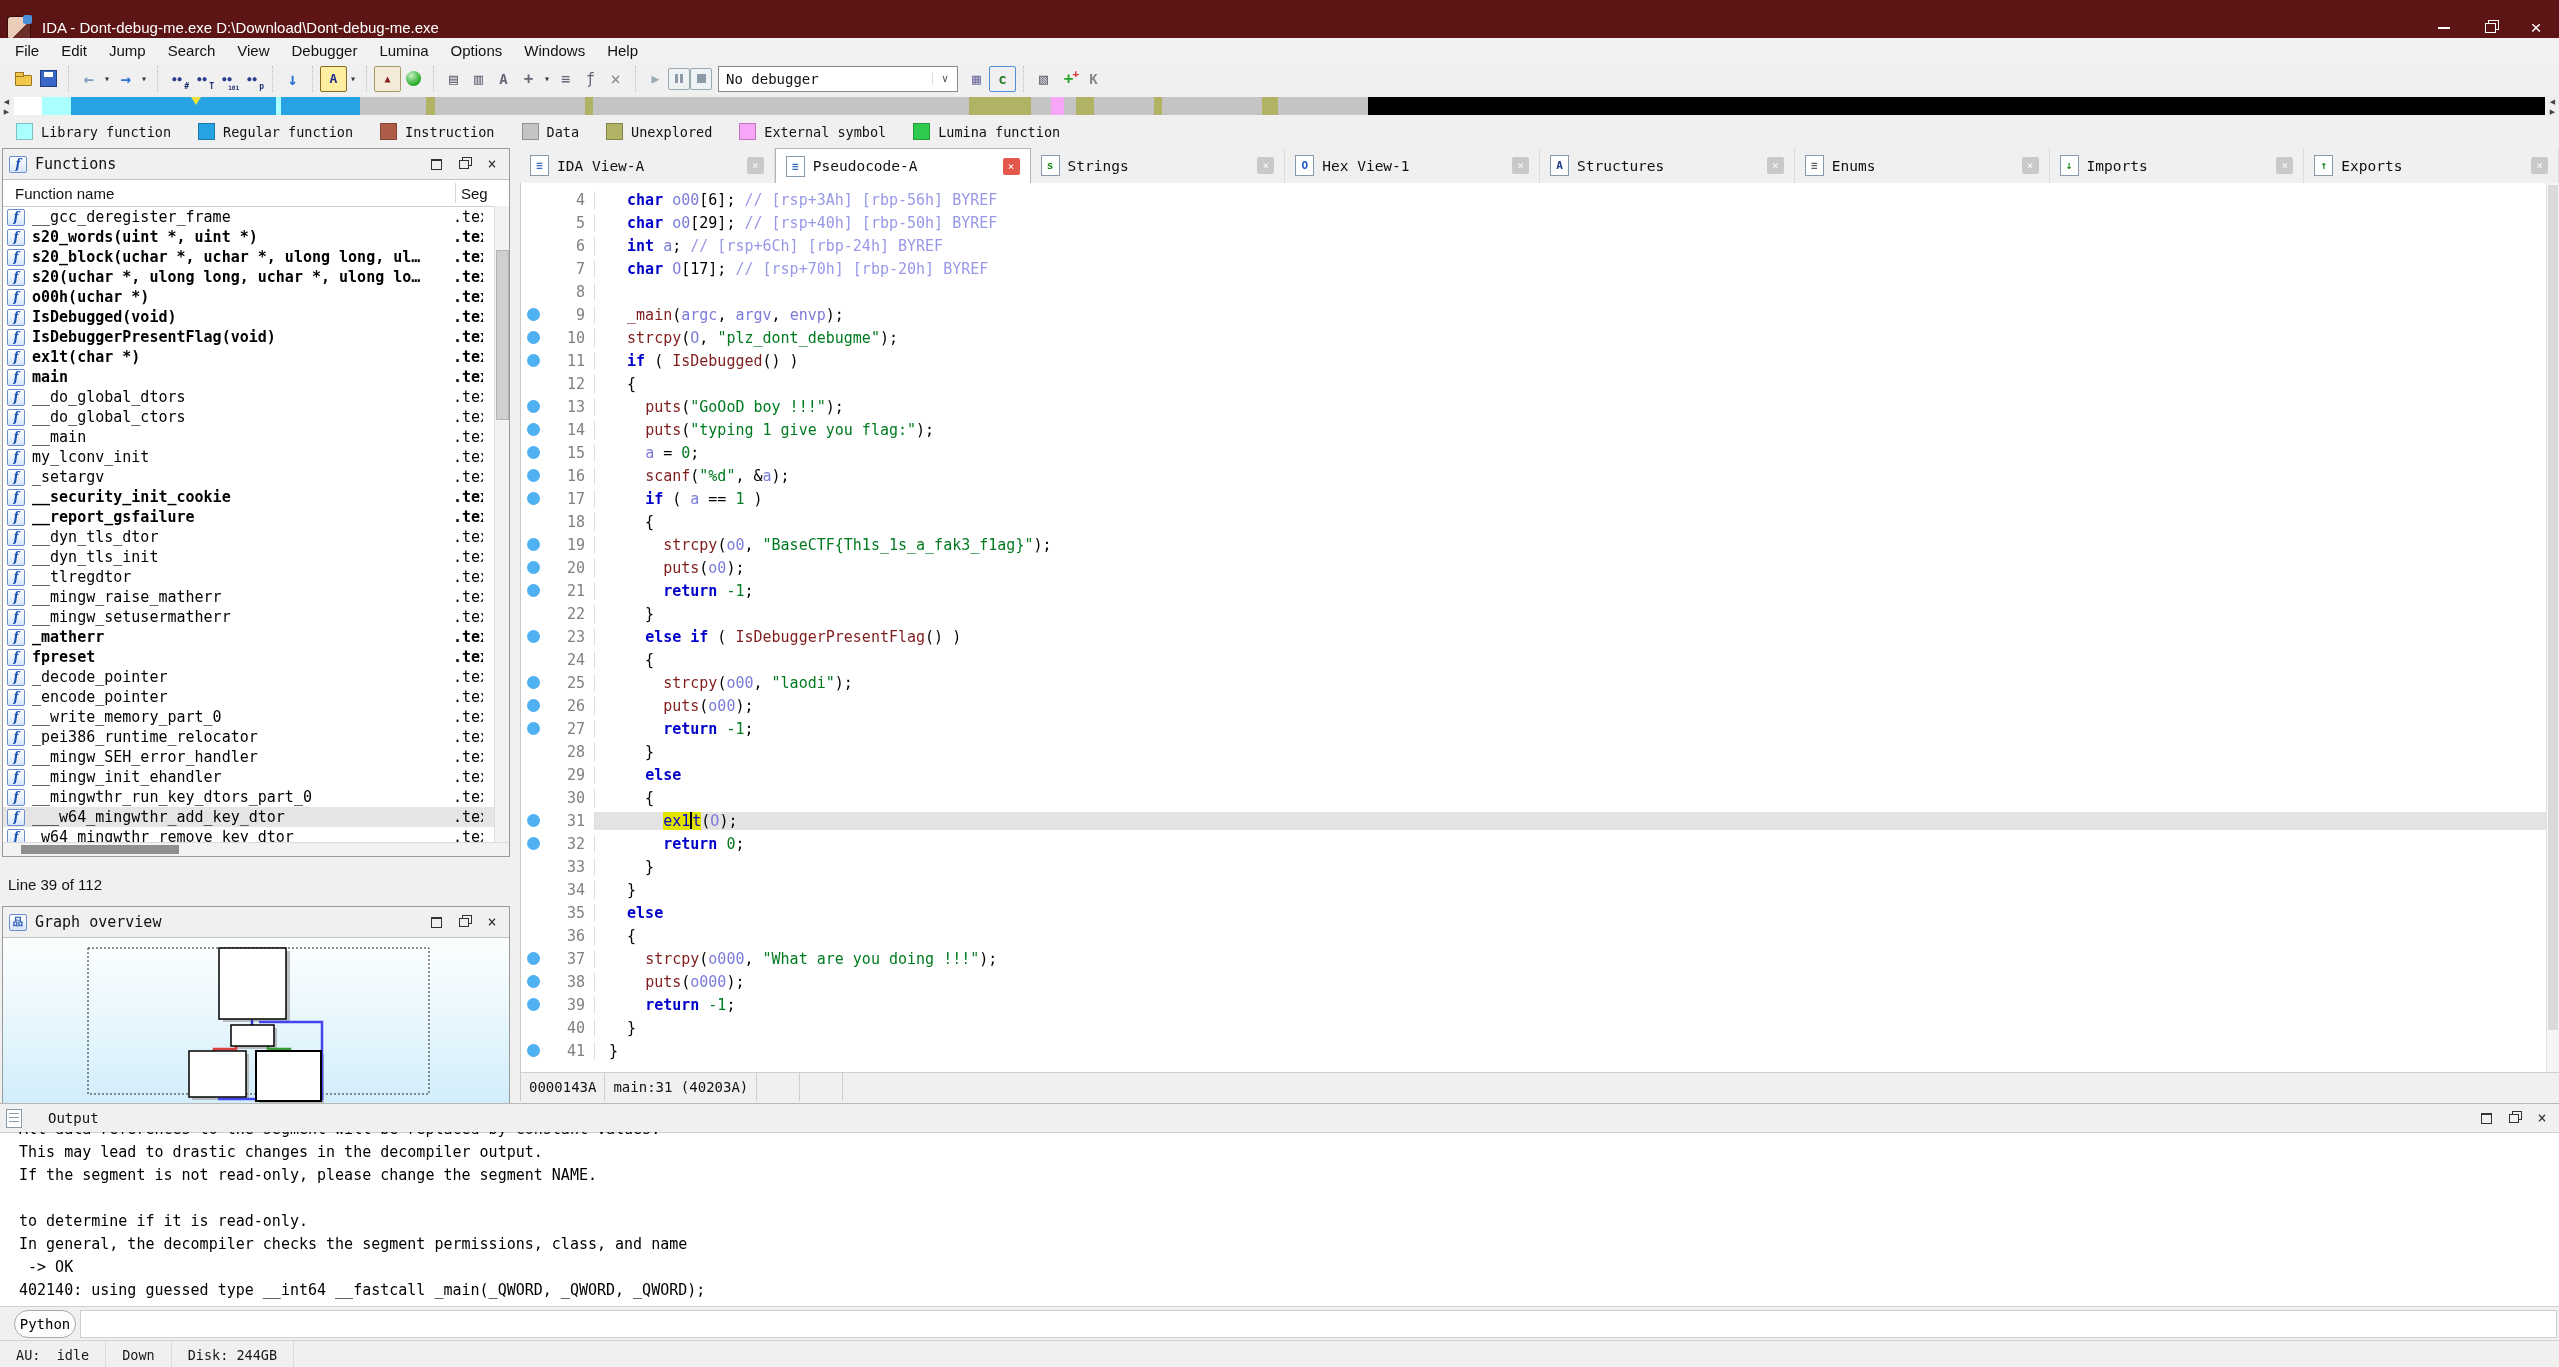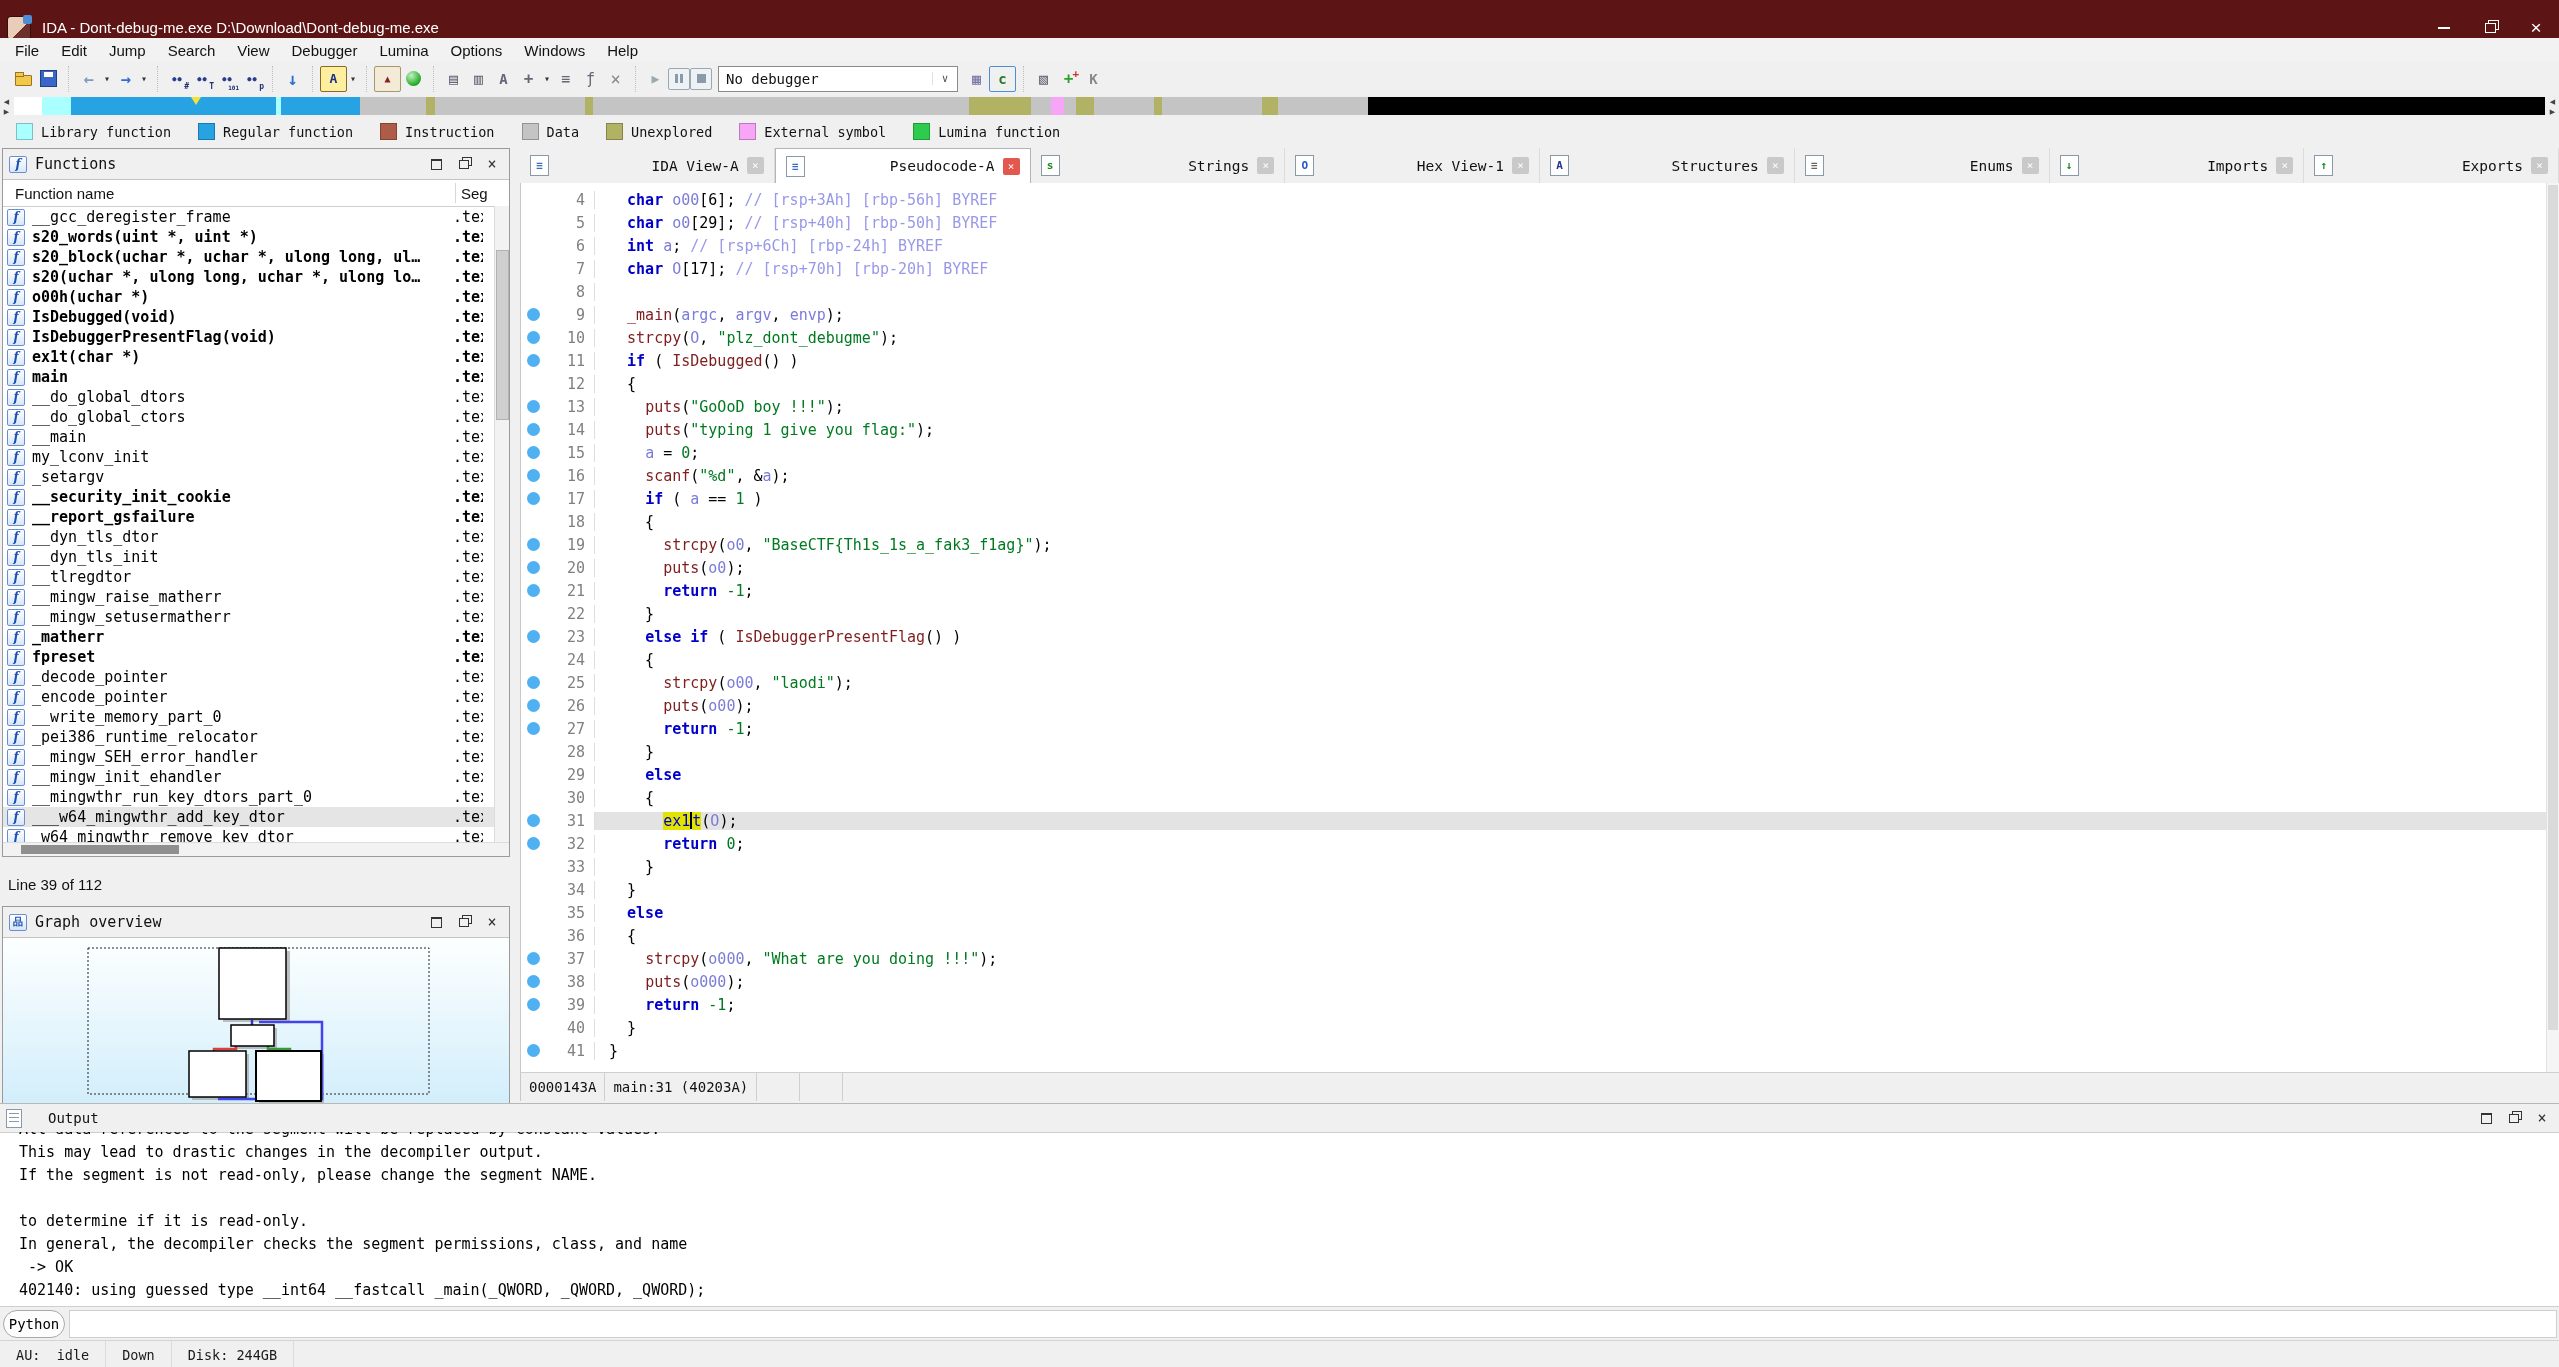--- a/index.html
+++ b/index.html
@@ -118,21 +118,21 @@
   #line-status{position:absolute;left:8px;top:876px;font-size:15px;color:#111}
 
   
   #graphpanel{left:2px;top:906px;width:506px;height:197px}
   #graph-canvas{position:absolute;left:0;top:31px;right:0;bottom:0;background:linear-gradient(#fdffff,#d2eefb)}
 
   
   #tabbar{left:520px;top:148px;width:2039px;height:35px;background:#f0f0f0;display:flex;border-bottom:1px solid #c8c8c8}
   .tab{flex:1;display:flex;align-items:center;padding:0 10px;gap:8px;border-right:1px solid #dcdcdc;position:relative;
        font-family:"DejaVu Sans Mono",monospace;font-size:14.5px;color:#111}
-  .tab .lbl{flex:1;text-align:right}
+  .tab .lbl{flex:1;text-align:left}
   .tab.active{background:#fff;border:1px solid #b4b4b4;border-bottom:none;z-index:2}
   .tab-ic{width:17px;height:19px;background:#fff;border:1px solid #8899aa;display:flex;align-items:center;justify-content:center;
           font:bold 11px "DejaVu Sans Mono",monospace;flex:none}
   .tab-x{width:17px;height:17px;background:#c9c9c9;color:#fff;font-size:11px;display:flex;align-items:center;justify-content:center;border-radius:2px;flex:none}
   .tab.active .tab-x{background:#e4574d}
   [data-tabic="view"]{color:#3a6ec0}[data-tabic="view"]::before{content:"≡"}
   [data-tabic="pseudo"]{color:#3a6ec0}[data-tabic="pseudo"]::before{content:"≡"}
   [data-tabic="strings"]{color:#1a8a1a}[data-tabic="strings"]::before{content:"s"}
   [data-tabic="hex"]{color:#2255cc}[data-tabic="hex"]::before{content:"O"}
   [data-tabic="struct"]{color:#223a8a}[data-tabic="struct"]::before{content:"A"}
@@ -169,21 +169,21 @@
   #outputheader{height:28px;background:#f0f0f0;border-bottom:1px solid #cfcfcf;display:flex;align-items:center;gap:26px;padding-left:6px;
                 font-family:"DejaVu Sans Mono",monospace;font-size:14px;color:#111}
   .page-ic{width:14px;height:17px;background:#fff;border:1px solid #8899aa;position:relative;flex:none}
   .page-ic::before{content:"";position:absolute;left:2px;top:3px;right:2px;height:1px;background:#8899aa;box-shadow:0 4px 0 #8899aa,0 8px 0 #8899aa}
   #outputbody{position:absolute;left:0;top:28px;right:0;bottom:34px;overflow:hidden;
               font-family:"DejaVu Sans Mono",monospace;font-size:15px;color:#000}
   .out-line{height:23px;line-height:23px;padding-left:19px;white-space:pre}
   .out-clip{height:9px;overflow:hidden;position:relative}
   .out-clip .out-line{position:absolute;top:-14px;left:0;right:0}
   #pythonrow{position:absolute;left:0;bottom:0;width:2559px;height:34px;background:#f0f0f0;border-top:1px solid #cfcfcf;display:flex;align-items:center}
-  #python-chip{width:60px;height:26px;margin-left:3px;background:#fdfdfd;border:1px solid #a8a8a8;border-radius:14px;
+  #python-chip{width:60px;height:26px;margin-left:14px;background:#fdfdfd;border:1px solid #a8a8a8;border-radius:14px;
                display:flex;align-items:center;justify-content:center;font-family:"DejaVu Sans Mono",monospace;font-size:14px}
   #python-input{flex:1;height:26px;margin:0 2px 0 4px;background:#fff;border:1px solid #cfcfcf}
 
   
   #statusbar{left:0;top:1340px;width:2559px;height:27px;background:#f0f0f0;border-top:1px solid #d4d4d4;display:flex;align-items:stretch;
              font-family:"DejaVu Sans Mono",monospace;font-size:13.5px;color:#1a1a1a}
   .sb-item{display:flex;align-items:center;padding:0 16px;border-right:1px solid #dcdcdc;white-space:pre}
 </style>
 </head>
 <body>

